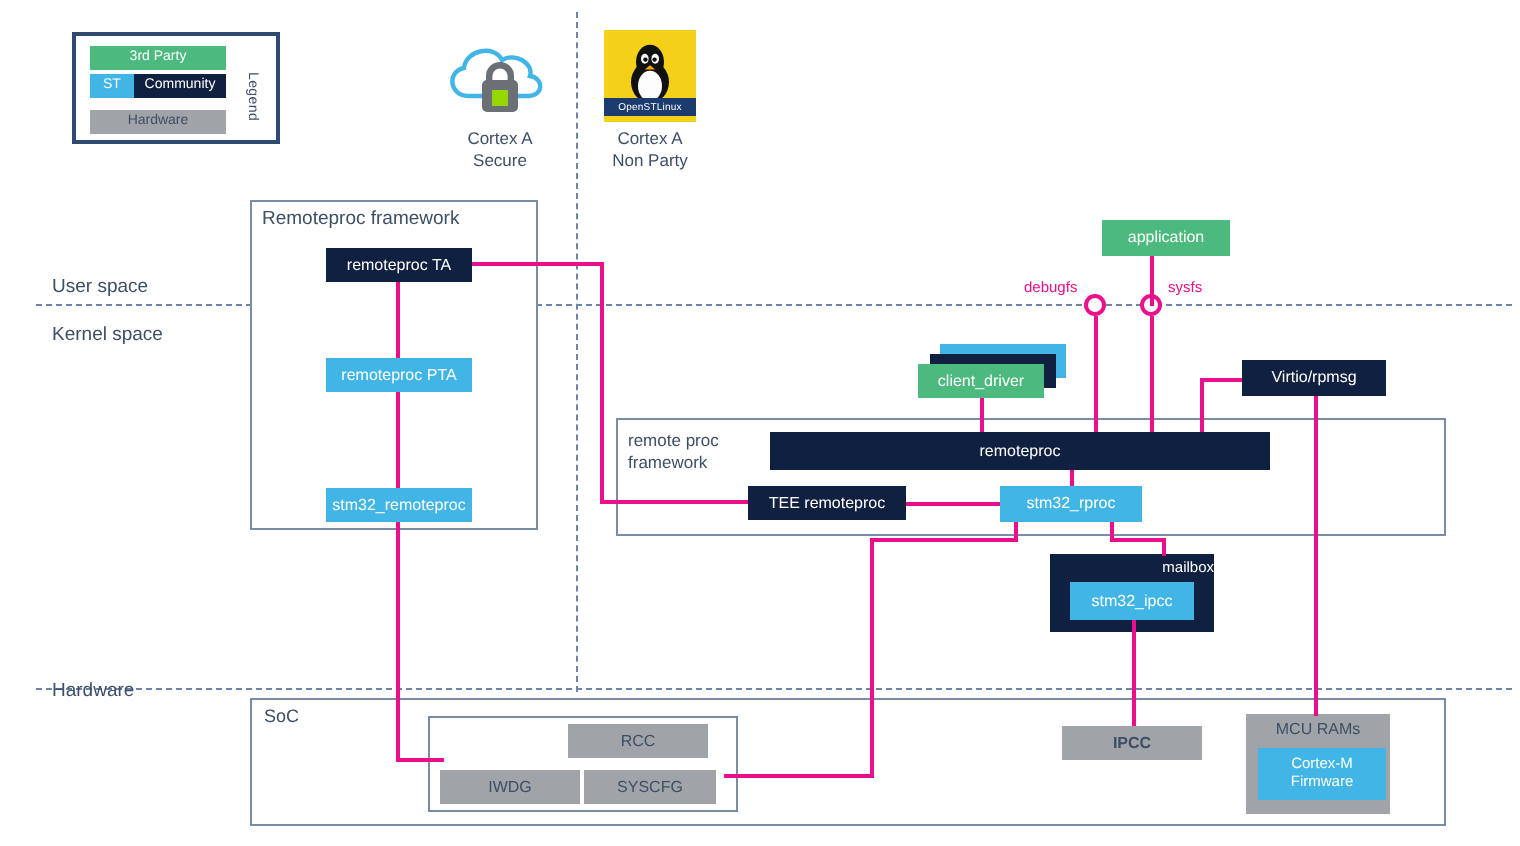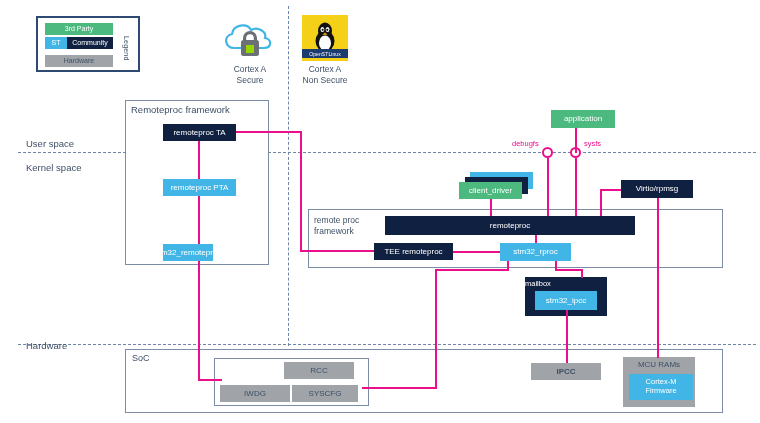--- a/index.html
+++ b/index.html
@@ -81,37 +81,37 @@
     <circle cx="25.3" cy="14.8" r="1.1" fill="#111"></circle>
     <path d="M23 17.6 l-2.6 2.1 h5.2 z" fill="#f5a800"></path>
     <path d="M16 36 q-2 3 1 3.4 q2 .2 3-2.2z" fill="#f5a800"></path>
     <path d="M30 36 q2 3 -1 3.4 q-2 .2 -3-2.2z" fill="#f5a800"></path>
   </svg>
   <div style="position:absolute;left:0;bottom:3px;width:46px;height:9px;background:#1c3c70;
               color:#fff;font-size:5px;display:flex;align-items:center;justify-content:center;letter-spacing:.1px;">OpenSTLinux</div>
 </div>
 <div class="iconcap" style="left:289px;top:64px;width:72px;">
   <div>Cortex A</div>
-  <div>Non Secure</div>
+  <div>Non Party</div>
 </div>
 
 <div class="vdiv" style="left:288px;top:6px;height:340px;"></div>
 <div class="hdiv" style="top:152px;"></div>
 <div class="hdiv" style="top:344px;"></div>
 
 <div class="spacelbl" style="left:26px;top:138px;">User space</div>
 <div class="spacelbl" style="left:26px;top:162px;">Kernel space</div>
 <div class="spacelbl" style="left:26px;top:340px;">Hardware</div>
 
 <div class="abs outline" style="left:125px;top:100px;width:144px;height:165px;"></div>
 <div class="abs" style="left:131px;top:104px;font-size:9.5px;color:#3d4f66;">Remoteproc framework</div>
 
 <div class="box navy" style="left:163px;top:124px;width:73px;height:17px;font-size:8px;">remoteproc TA</div>
 <div class="box lblue" style="left:163px;top:179px;width:73px;height:17px;font-size:8px;">remoteproc PTA</div>
-<div class="box lblue" style="left:163px;top:244px;width:50px;height:17px;font-size:8px;">stm32_remoteproc</div>
+<div class="box lblue" style="left:163px;top:244px;width:73px;height:17px;font-size:8px;">stm32_remoteproc</div>
 
 <div class="pink pv" style="left:198px;top:141px;height:38px;"></div>
 <div class="pink pv" style="left:198px;top:196px;height:48px;"></div>
 
 <div class="box green" style="left:551px;top:110px;width:64px;height:18px;font-size:8px;">application</div>
 
 <div class="box lblue" style="left:470px;top:172px;width:63px;height:17px;"></div>
 <div class="box navy" style="left:465px;top:177px;width:63px;height:17px;"></div>
 <div class="box green" style="left:459px;top:182px;width:63px;height:17px;font-size:8px;">client_driver</div>
 
@@ -121,21 +121,21 @@
 <div class="abs" style="left:314px;top:215px;font-size:8.5px;color:#3d4f66;line-height:1.25;">
   <div>remote proc</div>
   <div>framework</div>
 </div>
 
 <div class="box navy" style="left:385px;top:216px;width:250px;height:19px;font-size:8px;">remoteproc</div>
 <div class="box navy" style="left:374px;top:243px;width:79px;height:17px;font-size:8px;">TEE remoteproc</div>
 <div class="box lblue" style="left:500px;top:243px;width:71px;height:18px;font-size:8px;">stm32_rproc</div>
 
 <div class="abs navy" style="left:525px;top:277px;width:82px;height:39px;">
-  <div style="position:absolute;left:0;top:2px;width:82px;text-align:left;font-size:7.5px;color:#ffffff;">mailbox</div>
+  <div style="position:absolute;left:0;top:2px;width:82px;text-align:right;font-size:7.5px;color:#ffffff;">mailbox</div>
   <div class="box lblue" style="left:10px;top:14px;width:62px;height:19px;font-size:8px;">stm32_ipcc</div>
 </div>
 
 <div class="pcirc" style="left:542px;top:147px;"></div>
 <div class="plabel" style="left:512px;top:139px;">debugfs</div>
 <div class="pcirc" style="left:570px;top:147px;"></div>
 <div class="plabel" style="left:584px;top:139px;">sysfs</div>
 
 <div class="abs outline" style="left:125px;top:349px;width:598px;height:64px;"></div>
 <div class="abs" style="left:132px;top:353px;font-size:9px;color:#3d4f66;">SoC</div>

